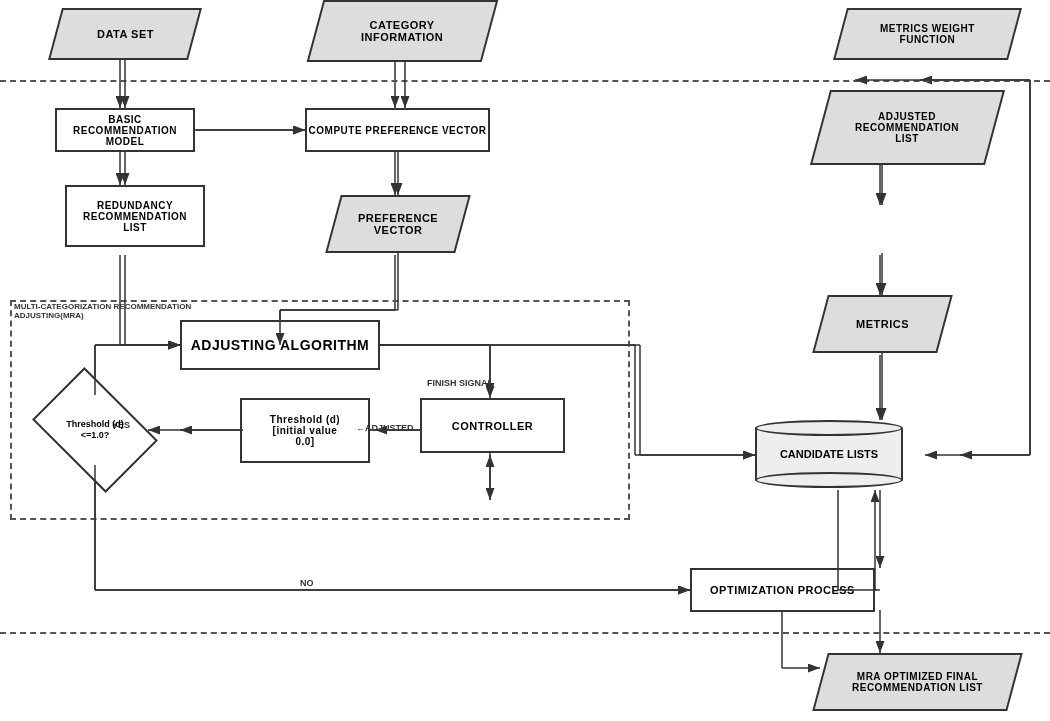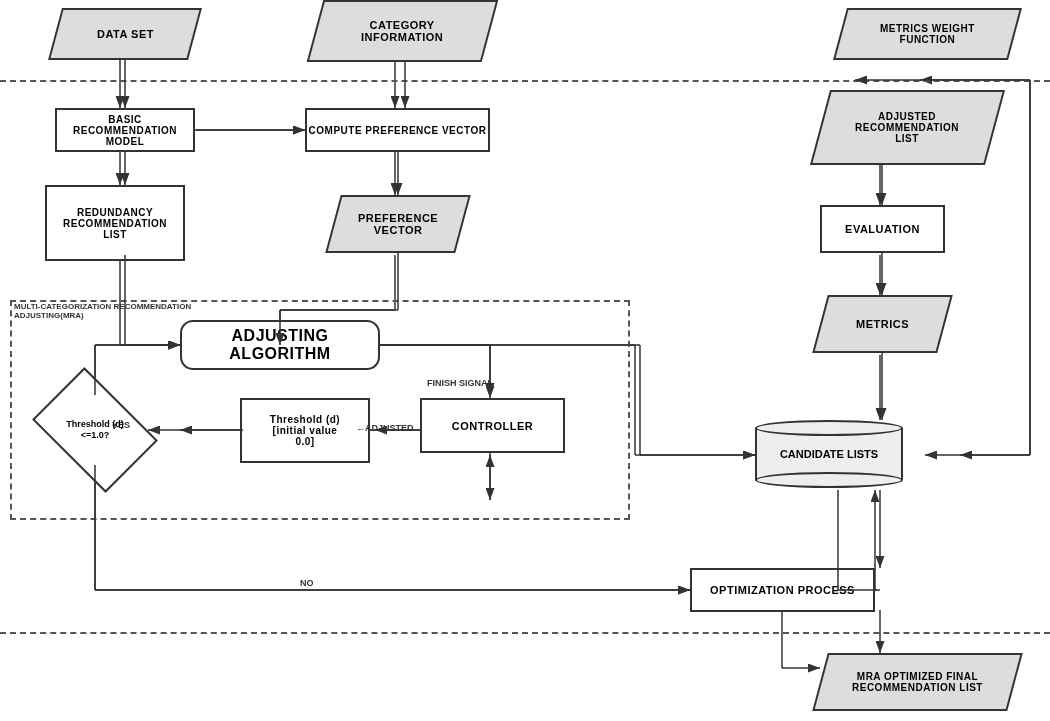--- a/index.html
+++ b/index.html
@@ -205,39 +205,39 @@
 
   <div class="box" style="left:305px; top:108px; width:185px; height:44px; font-size:10px;">
     <span>COMPUTE PREFERENCE VECTOR</span>
   </div>
 
   <div class="box" style="left:55px; top:108px; width:140px; height:44px; font-size:10px;">
     <span style="white-space:pre-line;">BASIC RECOMMENDATION
 MODEL</span>
   </div>
 
-  <div class="box" style="left:45px; top:185px; width:140px; height:76px; font-size:10px;">
+  <div class="box" style="left:65px; top:185px; width:140px; height:62px; font-size:10px;">
     <span style="white-space:pre-line;">REDUNDANCY
 RECOMMENDATION
 LIST</span>
   </div>
 
   <div class="parallelogram" style="left:333px; top:195px; width:130px; height:58px; background:#ddd; border:2px solid #333;">
     <span style="white-space:pre-line;">PREFERENCE
 VECTOR</span>
   </div>
 
   <div class="dashed-box" style="left:10px; top:300px; width:620px; height:220px;">
   </div>
 
   <div class="label" style="left:14px; top:302px; font-size:8px;">
     <span>MULTI-CATEGORIZATION RECOMMENDATION<br>ADJUSTING(MRA)</span>
   </div>
 
-  <div class="box" style="left:180px; top:320px; width:200px; height:50px; font-size:16px;border-radius:13px;">
+  <div class="box" style="left:180px; top:320px; width:200px; height:50px; font-size:14px;">
     <span>ADJUSTING ALGORITHM</span>
   </div>
 
   <div class="box" style="left:420px; top:398px; width:145px; height:55px; font-size:11px;">
     <span>CONTROLLER</span>
   </div>
 
   <div class="box" style="left:240px; top:398px; width:130px; height:65px; font-size:10px;">
     <span style="white-space:pre-line;">Threshold (d)
 [initial value
@@ -258,23 +258,20 @@
 
 
   <div class="label" style="left:300px; top:578px;">NO</div>
 
   <div class="parallelogram" style="left:820px; top:90px; width:175px; height:75px; background:#ddd; border:2px solid #333;">
     <span style="white-space:pre-line; font-size:10px;">ADJUSTED
 RECOMMENDATION
 LIST</span>
   </div>
 
-  <div class="box" style="left:820px; top:205px; width:125px; height:48px; font-size:11px;">
-    <span>EVALUATION</span>
-  </div>
 
   <div class="parallelogram" style="left:820px; top:295px; width:125px; height:58px; background:#ddd; border:2px solid #333;">
     <span>METRICS</span>
   </div>
 
   <div style="position:absolute; left:755px; top:420px; width:148px; height:68px;">
 
     <div style="position:absolute; top:0; left:0; right:0; height:16px; background:#eee; border:2px solid #333; border-radius:50%; z-index:2;"></div>
 
     <div style="position:absolute; top:8px; left:0; right:0; bottom:8px; background:#eee; border-left:2px solid #333; border-right:2px solid #333; display:flex; align-items:center; justify-content:center; font-size:11px; font-weight:bold; text-align:center;">

